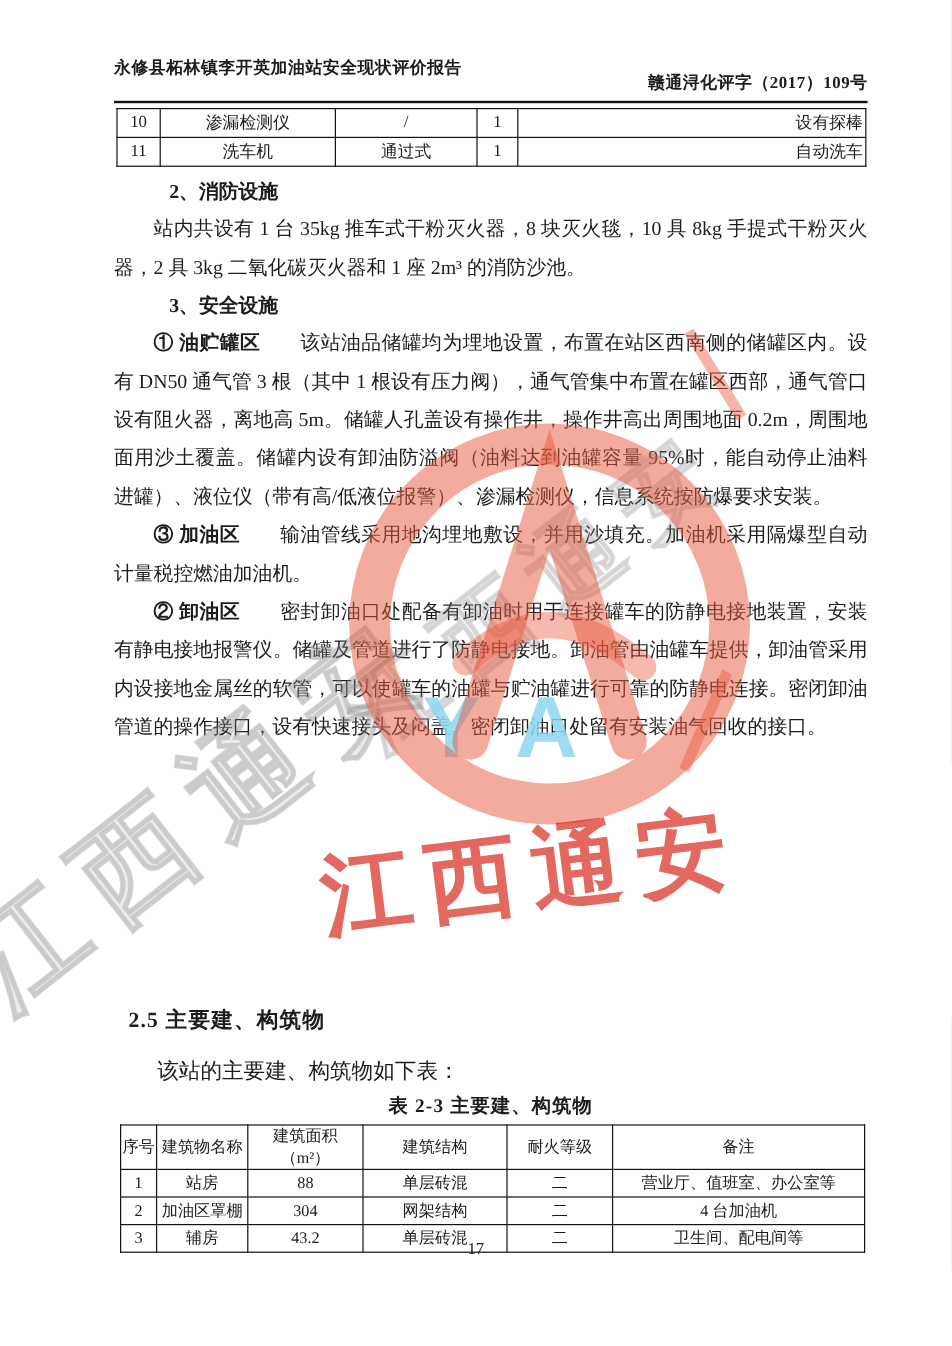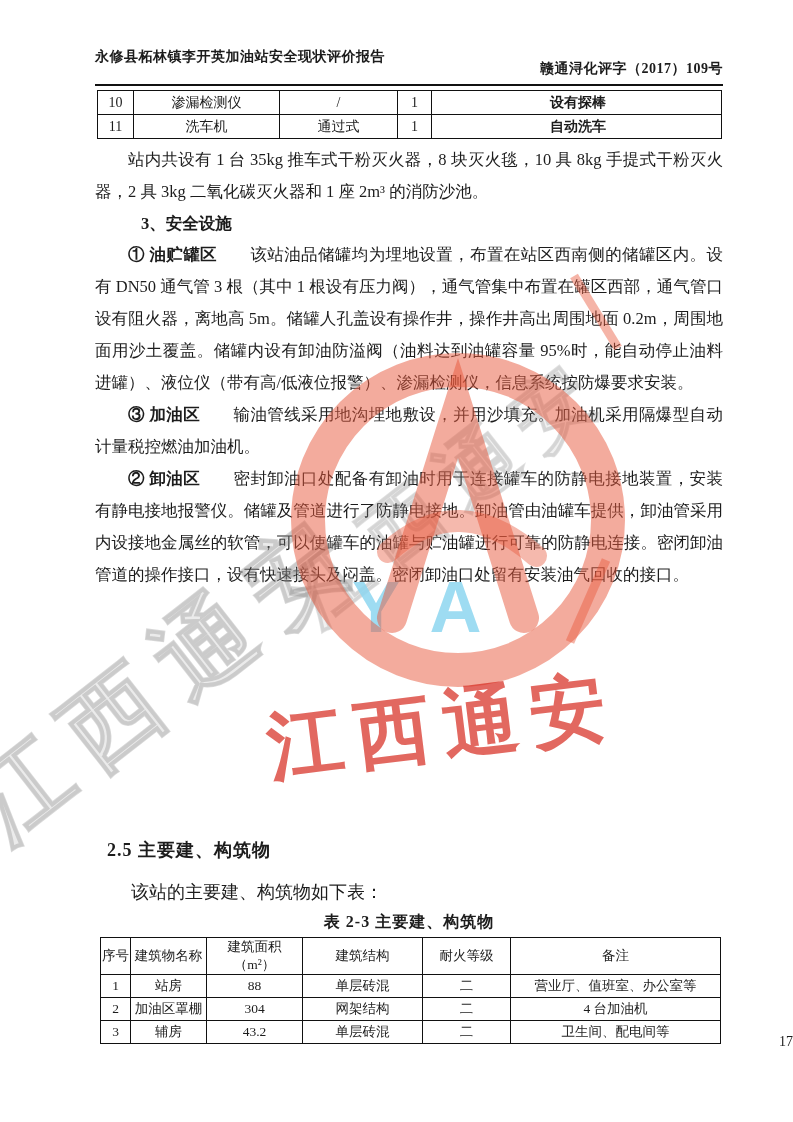--- a/index.html
+++ b/index.html
@@ -10,36 +10,36 @@
     color:#1c1c1c;
   }
   
   .hdr-left  { position:absolute; left:95px;  top:48px; font-size:14px; font-weight:bold; letter-spacing:0.5px;text-align:center; }
   .hdr-right { position:absolute; right:70px; top:60px; font-size:14px; font-weight:bold; letter-spacing:0.5px; }
   .hdr-rule  { position:absolute; left:95px;  top:84px; width:628px; border-top:2px solid #111; height:0; }
   
   table { border-collapse:collapse; }
   .t1 { position:absolute; left:97px; top:90px; width:624px; table-layout:fixed; }
   .t1 td { border:1.5px solid #111; height:23px; font-size:14px; text-align:center; padding:0 2px; overflow:hidden; }
-  .t1 td.remark { text-align:center; padding-left:5px;font-weight:bold; }
+  .t1 td.remark { text-align:right; padding-left:5px; }
   
   .content { position:absolute; left:95px; top:144px; width:628px; font-size:16.5px; line-height:32px; text-align:justify; }
   .hsec { font-size:16.5px; font-weight:bold; margin:3px 0 2px 0; padding-left:46px; line-height:26px; text-align:left; }
   .body { margin:0; text-indent:2em; }
   .lead { font-weight:bold; }
   .lead-gap { display:inline-block; width:2em; }
   
   .sec25 { position:absolute; left:95px; top:824px; width:628px; }
   .h25 { font-size:18px; font-weight:bold; margin:12px; line-height:28px; letter-spacing:1px; }
   .intro { margin:6px 0 0 0; font-size:18px; line-height:32px; text-indent:2em; }
   .tcaption { margin:4px 0 4px 0; font-size:16px; font-weight:bold; text-align:center; letter-spacing:1px; }
   .t2 { width:620px; margin-left:5px; table-layout:fixed; }
   .t2 th, .t2 td { border:1.5px solid #111; height:22px; font-size:13.5px; text-align:center; padding:0 1px; overflow:hidden; font-weight:normal; }
   
-  .footer { position:absolute; left:0; top:1034px; width:100%; text-align:right; font-size:14px; }
+  .footer { position:absolute; left:0; top:1034px; width:100%; text-align:center; font-size:14px; }
   
   .wm { position:absolute; pointer-events:none; white-space:nowrap; }
   .wm-gray1 { left:-15px; top:755px; font-size:96px; font-weight:bold; letter-spacing:20px;
               color:rgba(130,130,130,0.16); -webkit-text-stroke:1.5px rgba(130,130,130,0.30);
               transform:rotate(-38deg); transform-origin:0 50%; z-index:6; }
   .wm-gray2 { left:300px; top:555px; font-size:78px; font-weight:bold; letter-spacing:16px;
               color:rgba(130,130,130,0.12); -webkit-text-stroke:1.5px rgba(130,130,130,0.24);
               transform:rotate(-38deg); transform-origin:0 50%; z-index:6; }
   .wm-blue  { left:352px; top:566px; font-size:72px; font-weight:bold; letter-spacing:36px;
               color:rgba(141,214,240,0.85); font-family:"Liberation Sans","DejaVu Sans",sans-serif; z-index:7; }
@@ -88,20 +88,21 @@
       <td>11</td>
       <td>洗车机</td>
       <td>通过式</td>
       <td>1</td>
       <td class="remark">自动洗车</td>
     </tr>
   </tbody>
     </table>
 
   <div class="content">
+    <h3 class="hsec">2、消防设施</h3>
     <p class="body">站内共设有 1 台 35kg 推车式干粉灭火器，8 块灭火毯，10 具 8kg 手提式干粉灭火器，2 具 3kg 二氧化碳灭火器和 1 座 2m³ 的消防沙池。</p>
 
     <h3 class="hsec">3、安全设施</h3>
 
     <p class="body"><span class="lead">① 油贮罐区</span><span class="lead-gap"></span><span>该站油品储罐均为埋地设置，布置在站区西南侧的储罐区内。设有 DN50 通气管 3 根（其中 1 根设有压力阀），通气管集中布置在罐区西部，通气管口设有阻火器，离地高 5m。储罐人孔盖设有操作井，操作井高出周围地面 0.2m，周围地面用沙土覆盖。储罐内设有卸油防溢阀（油料达到油罐容量 95%时，能自动停止油料进罐）、液位仪（带有高/低液位报警）、渗漏检测仪，信息系统按防爆要求安装。</span></p>
 
     <p class="body"><span class="lead">③ 加油区</span><span class="lead-gap"></span><span>输油管线采用地沟埋地敷设，并用沙填充。加油机采用隔爆型自动计量税控燃油加油机。</span></p>
 
     <p class="body"><span class="lead">② 卸油区</span><span class="lead-gap"></span><span>密封卸油口处配备有卸油时用于连接罐车的防静电接地装置，安装有静电接地报警仪。储罐及管道进行了防静电接地。卸油管由油罐车提供，卸油管采用内设接地金属丝的软管，可以使罐车的油罐与贮油罐进行可靠的防静电连接。密闭卸油管道的操作接口，设有快速接头及闷盖。密闭卸油口处留有安装油气回收的接口。</span></p>
 

